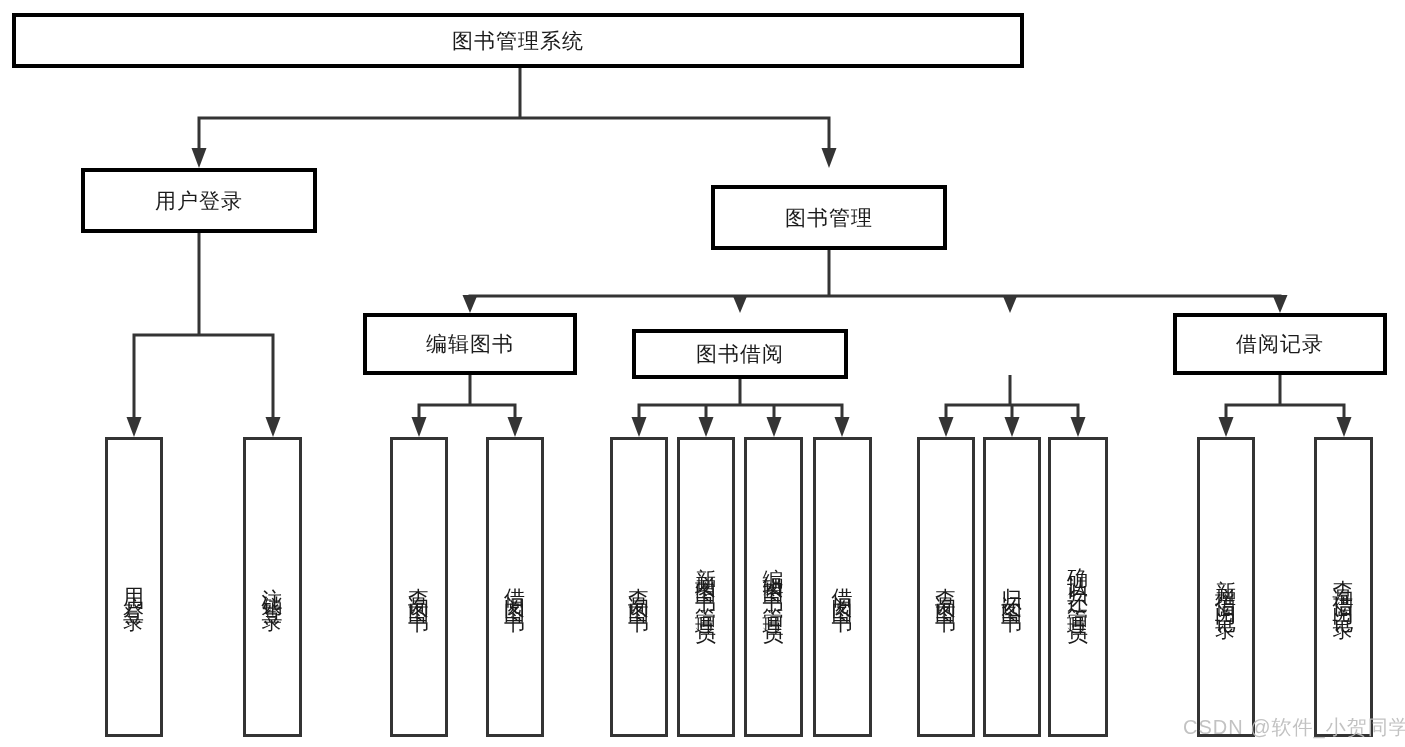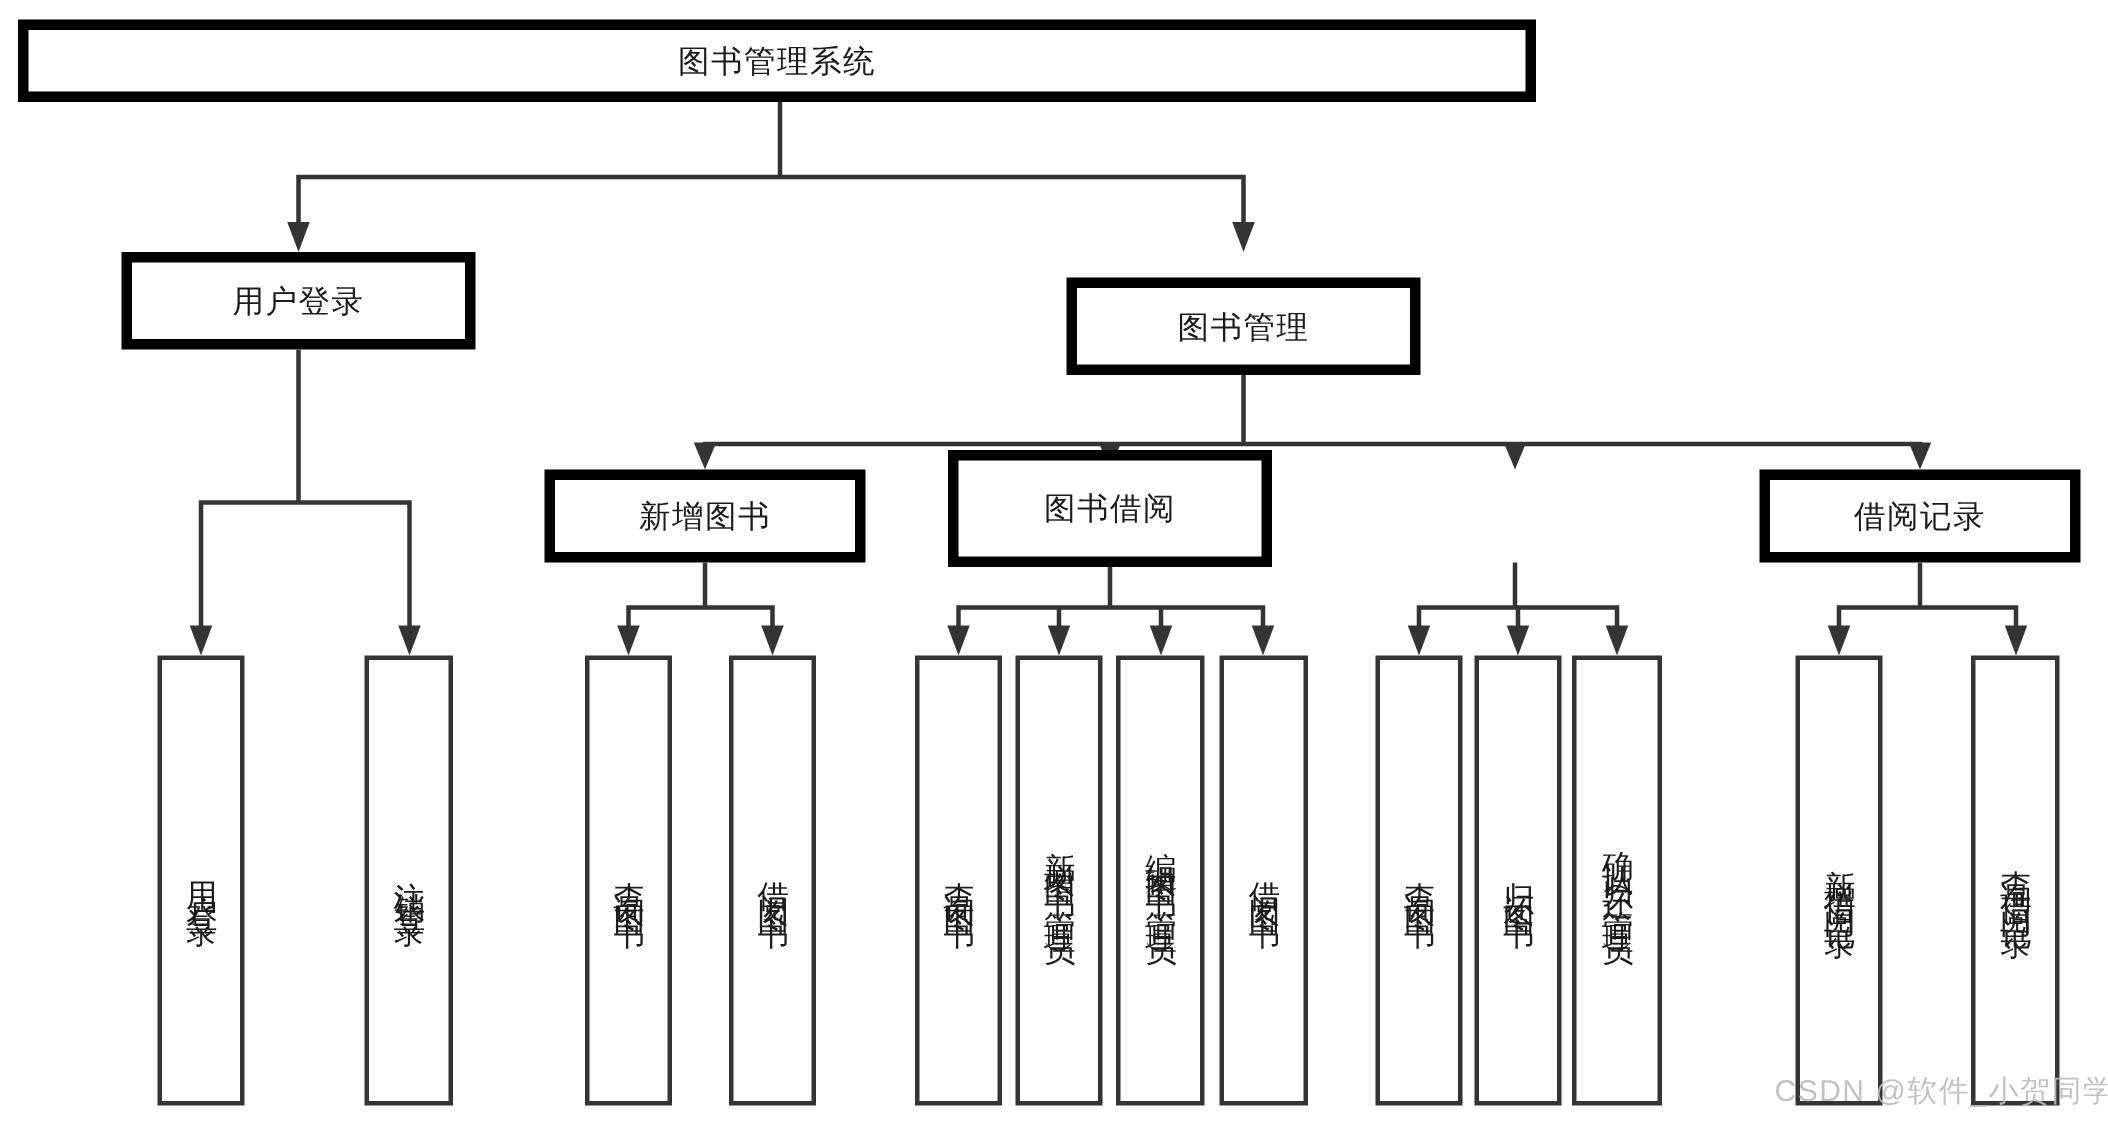--- a/index.html
+++ b/index.html
@@ -2,21 +2,21 @@
 <html><head>
 <meta charset="utf-8">
 <style>
   html,body{margin:0;padding:0;background:#ffffff;}
   .stage{
     position:relative;width:1405px;height:747px;background:#ffffff;overflow:hidden;
     font-family:"Liberation Sans","DejaVu Sans",sans-serif;color:#1b1b1b;
   }
   .stage svg{position:absolute;left:0;top:0;}
   .box{
-    position:absolute;box-sizing:border-box;border:7px solid #000000;background:#ffffff;
+    position:absolute;box-sizing:border-box;border:4px solid #000000;background:#ffffff;
     display:flex;align-items:center;justify-content:center;
     font-size:21px;letter-spacing:1px;white-space:nowrap;
   }
   .vbox{
     position:absolute;box-sizing:border-box;border:3px solid #343434;background:#ffffff;
     top:437px;height:300px;
     display:flex;align-items:center;justify-content:center;
   }
   .vtext{
     writing-mode:vertical-rl;text-orientation:mixed;
@@ -61,22 +61,22 @@
       <polygon points="1218.5,417 1233.5,417 1226,437"></polygon>
       <polygon points="1336.5,417 1351.5,417 1344,437"></polygon>
     </g>
   </svg>
 
   <div class="box" style="left:12px;top:13px;width:1012px;height:55px">图书管理系统</div>
 
   <div class="box" style="left:81px;top:168px;width:236px;height:65px">用户登录</div>
   <div class="box" style="left:711px;top:185px;width:236px;height:65px">图书管理</div>
 
-  <div class="box" style="left:363px;top:313px;width:214px;height:62px">新增图书</div>
-  <div class="box" style="left:632px;top:300px;width:216px;height:78px">图书借阅</div>
+  <div class="box" style="left:363px;top:313px;width:214px;height:62px">编辑图书</div>
+  <div class="box" style="left:632px;top:329px;width:216px;height:50px">图书借阅</div>
   <div class="box" style="left:1173px;top:313px;width:214px;height:62px">借阅记录</div>
 
   <div class="vbox" style="left:105px;width:58px">
     <span class="vtext">用户登录</span>
   </div>
   <div class="vbox" style="left:243px;width:59px">
     <span class="vtext">注销登录</span>
   </div>
 
   <div class="vbox" style="left:390px;width:58px">

